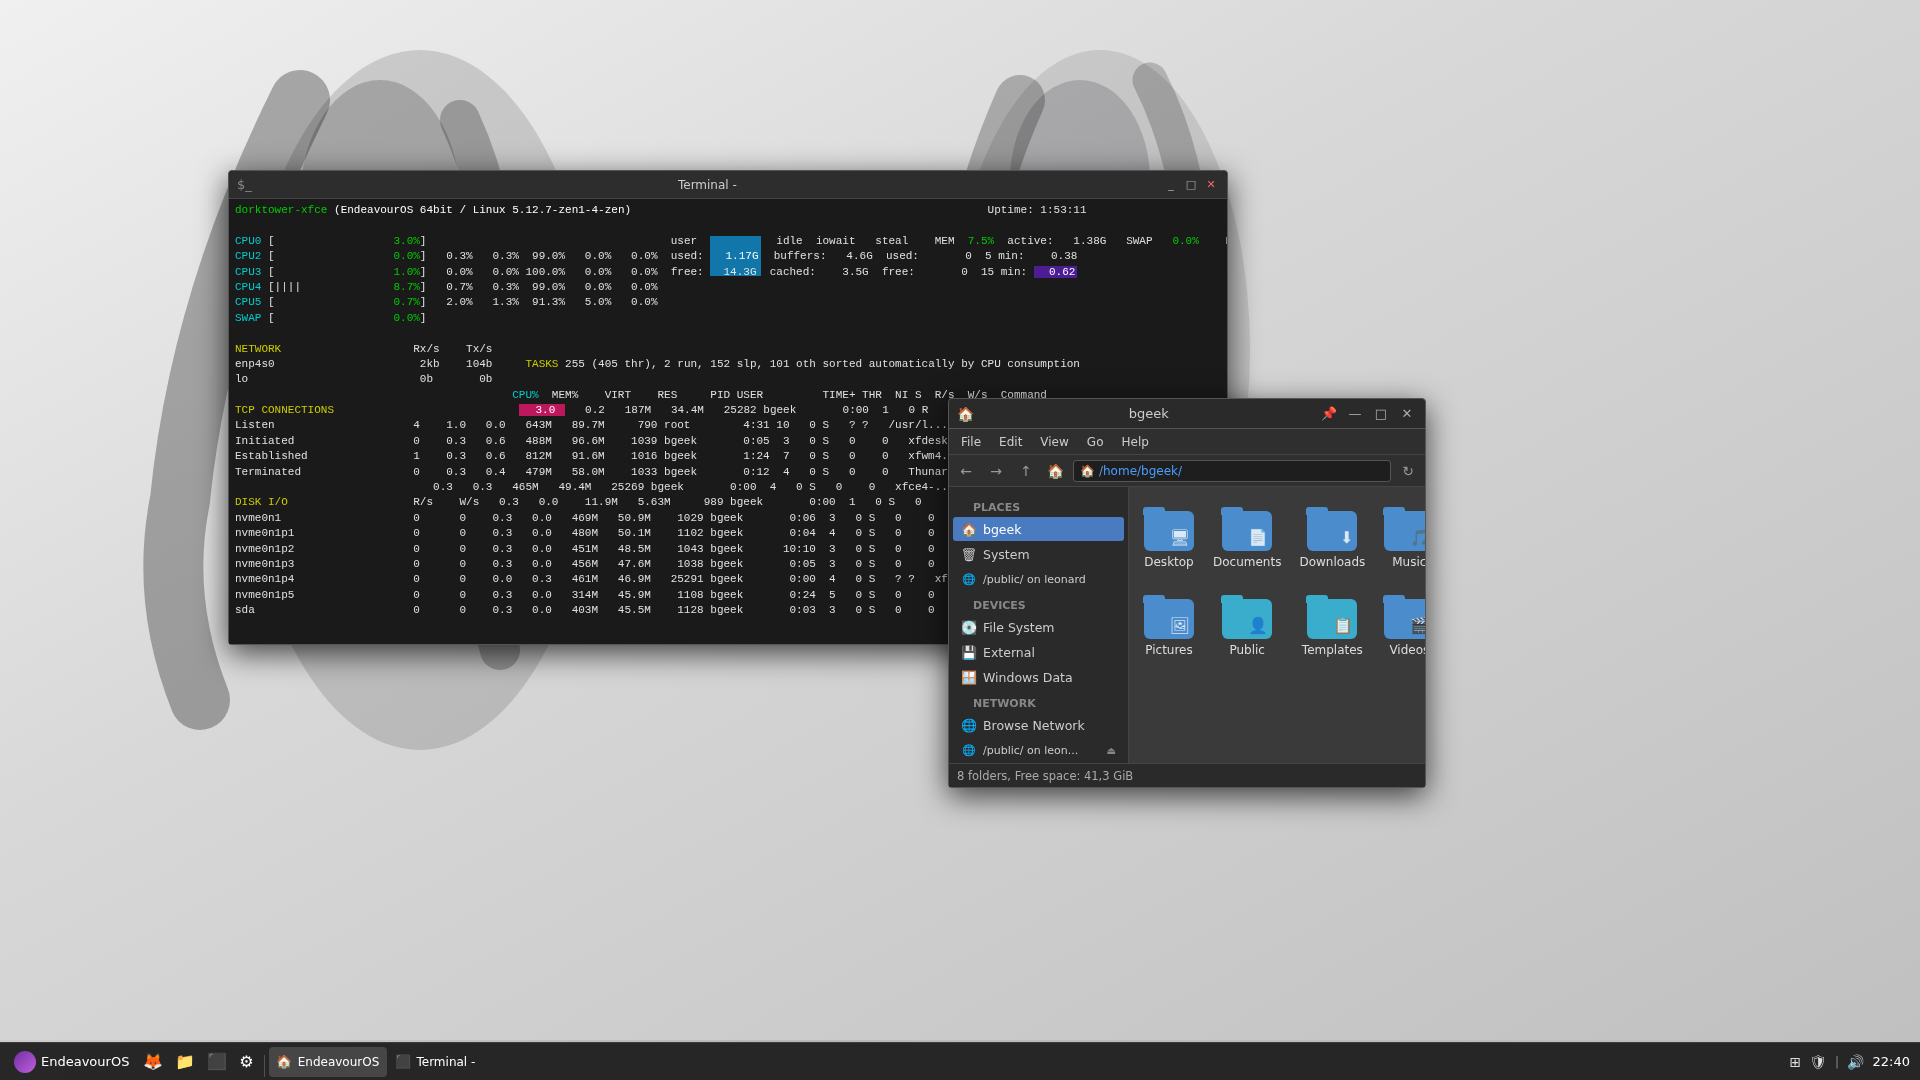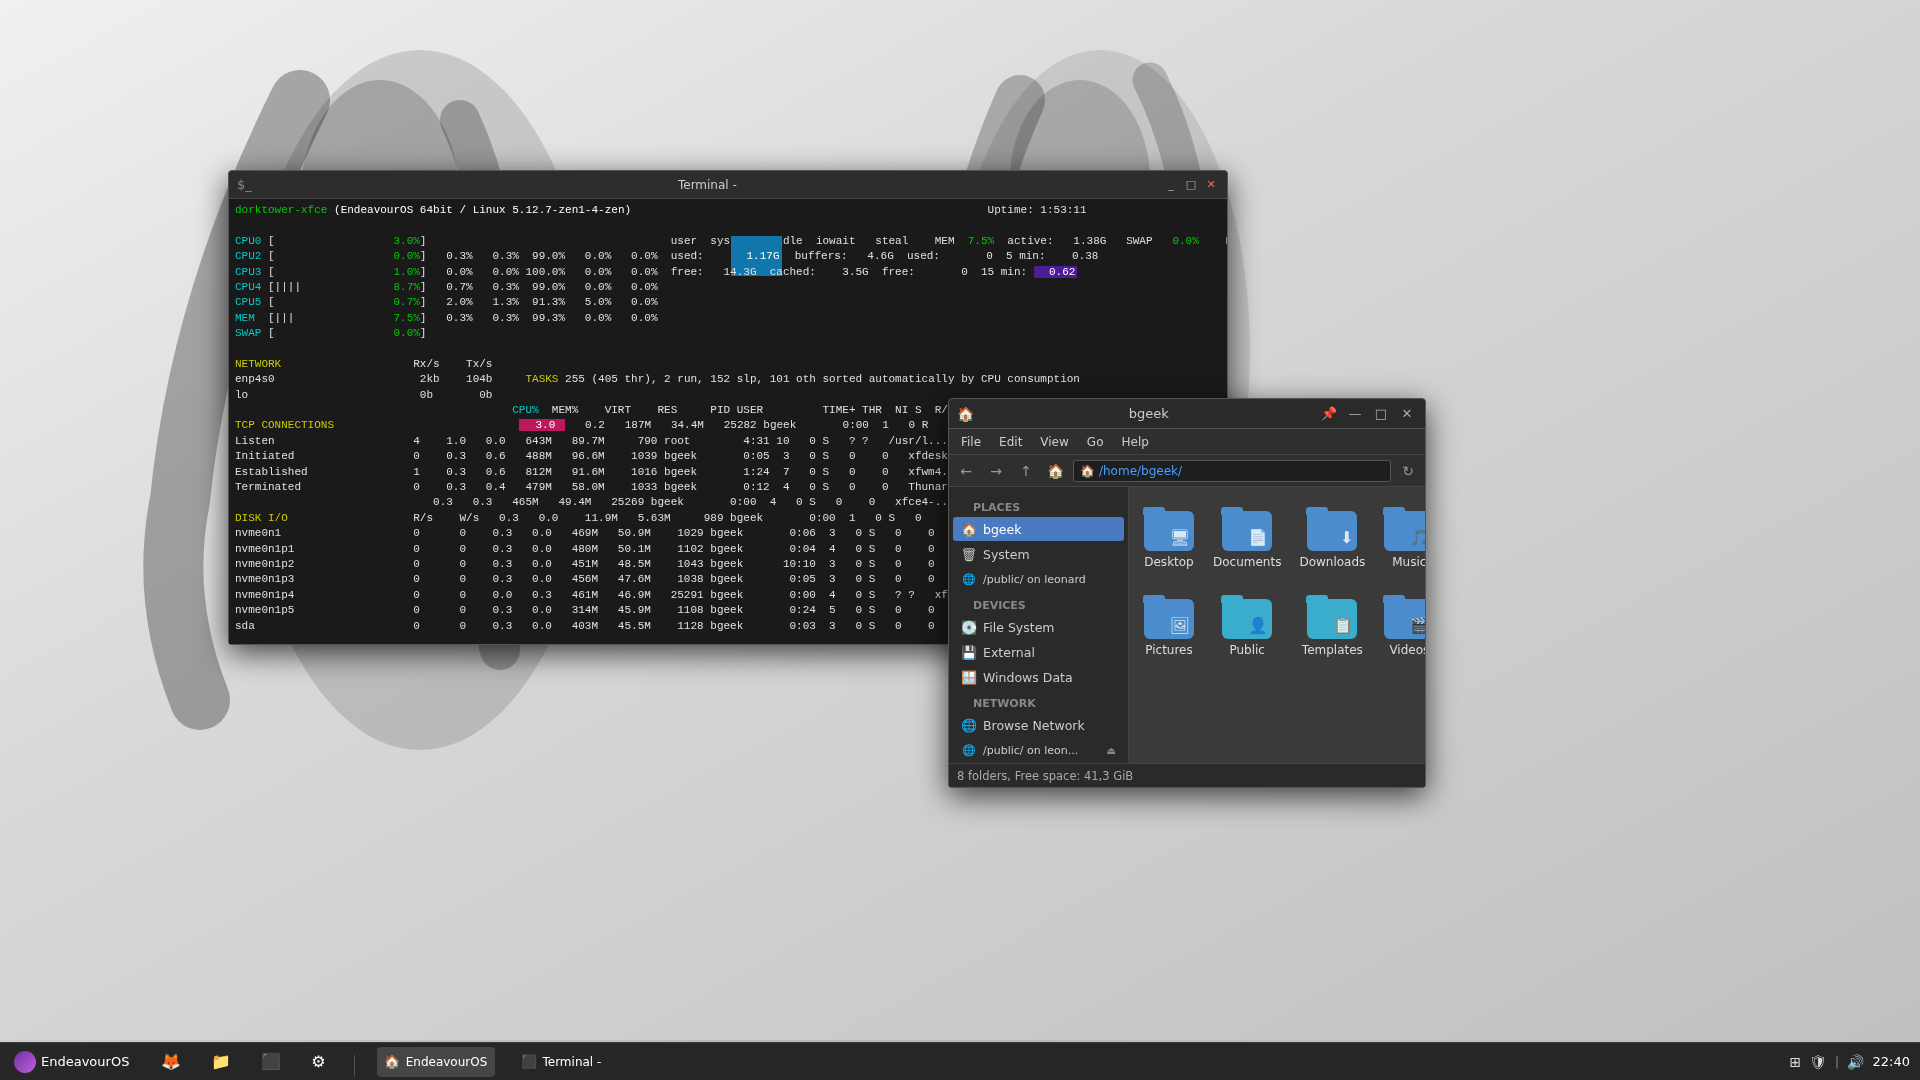--- a/index.html
+++ b/index.html
@@ -37,21 +37,21 @@
       height: 38px;
       background: rgba(30,30,30,0.95);
       display: flex;
       align-items: center;
       z-index: 1000;
       border-top: 1px solid rgba(255,255,255,0.1);
     }
     .taskbar-left {
       display: flex;
       align-items: flex-end;
-      gap: 18px;
+      gap: 0;
       padding: 0 6px;
     }
     .taskbar-btn {
       display: flex;
       align-items: center;
       gap: 5px;
       padding: 3px 8px;
       border-radius: 4px;
       cursor: pointer;
       font-size: 13px;
@@ -116,21 +116,21 @@
       font-size: 11.5px;
       color: #e0e0e0;
       line-height: 1.45;
       background: #1a1a1a;
     }
     .terminal-content .green { color: #00cc00; }
     .terminal-content .yellow { color: #cccc00; }
     .terminal-content .cyan { color: #00cccc; text-align: center; }
     .terminal-content .white { color: #ffffff; }
     .terminal-content .highlight-green { background: #4c1d95; color: #fff; padding: 0 2px; }
-    .terminal-content .highlight-blue { background: #1177aa; color: #fff; padding: 14px 2px; margin-left: 21px; }
+    .terminal-content .highlight-blue { background: #1177aa; color: #fff; padding: 14px 2px; }
     .terminal-content .highlight-red { background: #be185d; color: #fff; padding: 0 10px; }
 
     
     .fm-window {
       position: absolute;
       top: 398px;
       left: 948px;
       width: 478px;
       height: 390px;
       background: #3c3c3c;
@@ -359,21 +359,20 @@
     </div>
   </div>
   <div class="terminal-content">
     <span class="tl"><span class="green">dorktower-xfce</span> <span class="white">(EndeavourOS 64bit / Linux 5.12.7-zen1-4-zen)</span>                                                      Uptime: 1:53:11</span>
     <span class="tl"> </span>
     <span class="tl"><span class="cyan">CPU0</span> [                  <span class="green">3.0%</span>]                                     user  system    idle  iowait   steal    MEM  <span class="green">7.5%</span>  active:   1.38G   SWAP   <span class="green">0.0%</span>    LOAD    6-core</span>
     <span class="tl"><span class="cyan">CPU2</span> [                  <span class="green">0.0%</span>]   0.3%   0.3%  99.0%   0.0%   0.0%  used: <span class="highlight-blue">  1.17G</span>  buffers:   4.6G  used:       0  5 min:    0.38</span>
     <span class="tl"><span class="cyan">CPU3</span> [                  <span class="green">1.0%</span>]   0.0%   0.0% 100.0%   0.0%   0.0%  free:   14.3G  cached:    3.5G  free:       0  15 min: <span class="highlight-green">  0.62</span></span>
     <span class="tl"><span class="cyan">CPU4</span> [||||              <span class="green">8.7%</span>]   0.7%   0.3%  99.0%   0.0%   0.0%</span>
     <span class="tl"><span class="cyan">CPU5</span> [                  <span class="green">0.7%</span>]   2.0%   1.3%  91.3%   5.0%   0.0%</span>
-    <span class="tl"><span class="cyan">MEM</span>  [|||               <span class="green">7.5%</span>]   0.3%   0.3%  99.3%   0.0%   0.0%</span>
     <span class="tl"><span class="cyan">SWAP</span> [                  <span class="green">0.0%</span>]</span>
     <span class="tl"> </span>
     <span class="tl"><span class="yellow">NETWORK</span>                    Rx/s    Tx/s</span>
     <span class="tl">enp4s0                      2kb    104b     <span class="yellow">TASKS</span> 255 (405 thr), 2 run, 152 slp, 101 oth sorted automatically by CPU consumption</span>
     <span class="tl">lo                          0b       0b</span>
     <span class="tl">                                          <span class="cyan">CPU%</span>  MEM%    VIRT    RES     PID USER         TIME+ THR  NI S  R/s  W/s  Command</span>
     <span class="tl"><span class="yellow">TCP CONNECTIONS</span>                            <span class="highlight-red"> 3.0</span>   0.2   187M   34.4M   25282 bgeek       0:00  1   0 R   0    0   /usr/bin/python /usr/bin/glances --percpu</span>
     <span class="tl">Listen                     4    1.0   0.0   643M   89.7M     790 root        4:31 10   0 S   ? ?   /usr/l...</span>
     <span class="tl">Initiated                  0    0.3   0.6   488M   96.6M    1039 bgeek       0:05  3   0 S   0    0   xfdesk...</span>
     <span class="tl">Established                1    0.3   0.6   812M   91.6M    1016 bgeek       1:24  7   0 S   0    0   xfwm4...</span>

